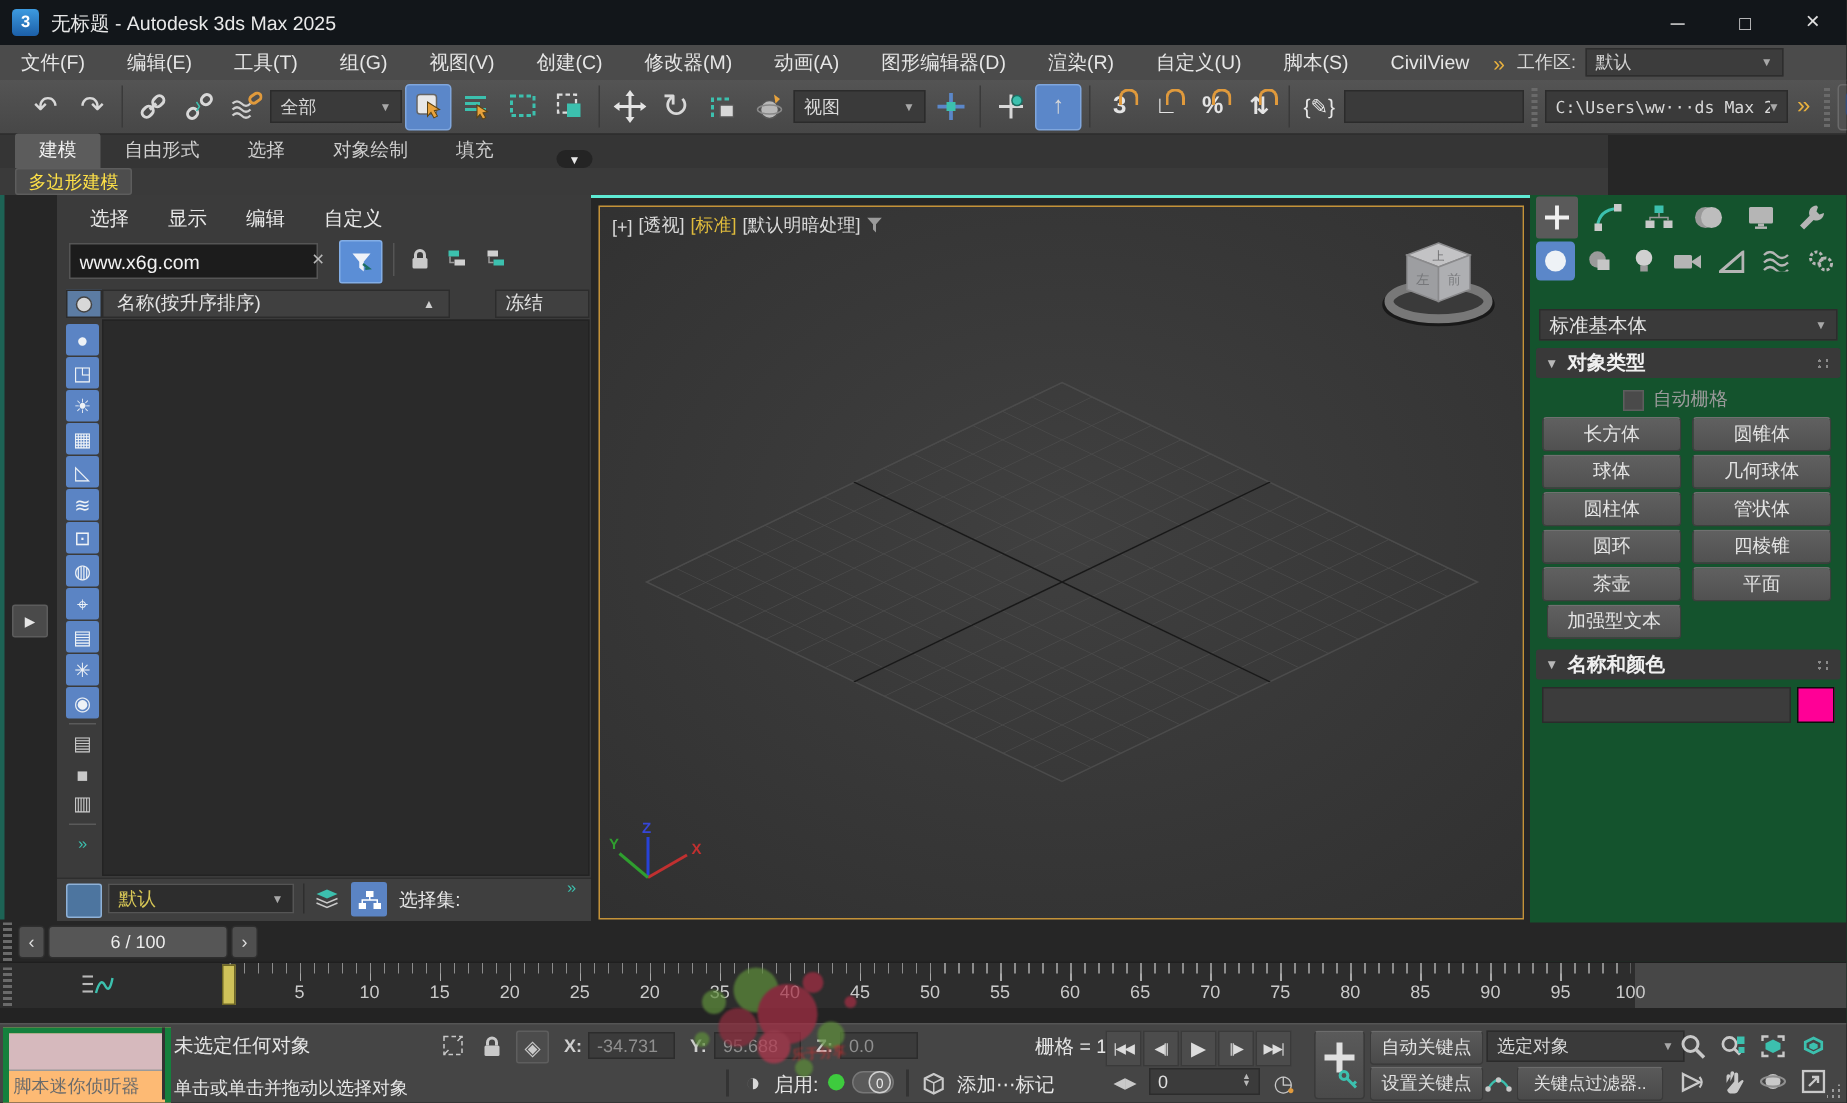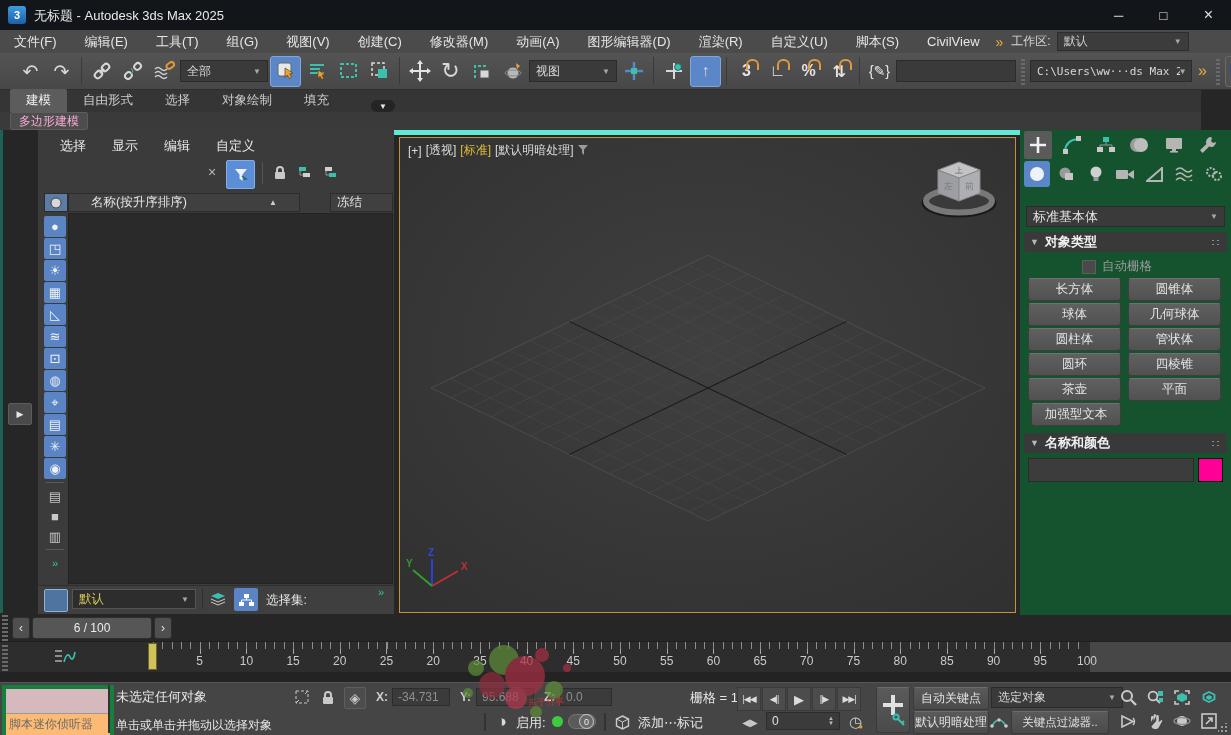--- a/index.html
+++ b/index.html
@@ -28,26 +28,26 @@
   .grip{width:6px;height:26px;background:repeating-linear-gradient(0deg,#6a6a6a 0 2px,transparent 2px 4px);margin-right:4px}
   .tbico{width:29px;height:29px;display:flex;align-items:center;justify-content:center;color:#d8d8d8;font-size:19px;flex:none}
   .tbico.act{background:#5b87c9;border-radius:3px;border:1px solid #7fa6dd}
   .tbsep{width:1px;height:28px;background:#3a3a3a;margin:0 3px;flex:none}
   .dd{background:#3a3a3a;border:1px solid #2b2b2b;color:#d8d8d8;display:flex;align-items:center;padding:0 6px;font-size:12px;height:20px;flex:none}
   .snapwrap{position:relative;width:29px;height:29px;flex:none;display:flex;align-items:center;justify-content:center;color:#e4e4e4;font-size:16px;font-weight:bold}
   .horseshoe{position:absolute;top:2px;right:2px;width:9px;height:9px;border:2px solid #e09a3c;border-bottom:none;border-radius:6px 6px 0 0}
   .tbfield{height:20px;background:#3a3a3a;border:1px solid #2b2b2b;flex:none}
   .chev{color:#e8b13f;font-size:16px;padding:0 4px;flex:none}
   
-  #ribbon{left:0;top:90px;width:1201px;height:40px;background:#353535;border-bottom:5px solid #5eead4}
+  #ribbon{left:0;top:90px;width:1072px;height:40px;background:#353535;border-bottom:2px solid #5eead4}
   #ribbontabs{display:flex;align-items:flex-end;height:22px;padding-left:10px;gap:0}
   .rtab{font-size:12.5px;color:#cfcfcf;padding:3px 16px}
   .rtab.on{background:#5c5c5c;color:#f2f2f2;border-radius:2px 2px 0 0}
   #ribbonrow2{height:18px;background:#3a3a3a;display:flex;align-items:center;padding-left:10px}
-  .rpanelbtn{background:#4d4d4d;border:1px solid #5d5d5d;border-radius:2px;font-size:12px;color:#f9a8d4;padding:0 8px;height:16px;display:flex;align-items:center}
+  .rpanelbtn{background:#4d4d4d;border:1px solid #5d5d5d;border-radius:2px;font-size:12px;color:#fde047;padding:0 8px;height:16px;display:flex;align-items:center}
   .ribdd{width:24px;height:12px;background:#242424;border-radius:7px;color:#e8e8e8;font-size:8px;display:flex;align-items:center;justify-content:center;margin-left:26px}
   
   #leftstrip{left:0;top:130px;width:38px;height:483px;background:#262626}
   #accentline{left:0;top:130px;width:3px;height:483px;background:#1d6355}
   #vptabbtn{left:8px;top:403px;width:22px;height:20px;background:#4a4a4a;border:1px solid #5c5c5c;border-radius:2px;
             color:#e6e6e6;font-size:9px;display:flex;align-items:center;justify-content:center}
   #explorer{left:38px;top:130px;width:356px;height:483px;background:#3b3b3b}
   .expmenu{font-size:13px;color:#e8e8e8;margin-right:26px}
   #expsearch{left:8px;top:32px;width:152px;height:22px;background:#1c1c1c;border:1px solid #555;color:#f2f2f2;
              font-size:13px;padding:0 6px}
@@ -342,20 +342,21 @@
 <div id="accentline" class="abs"></div>
 <div id="vptabbtn" class="abs">▶</div>
 
 <div id="explorer" class="abs">
   <div class="abs flex" style="left:22px;top:4px;height:24px">
     <span class="expmenu">选择</span>
     <span class="expmenu">显示</span>
     <span class="expmenu">编辑</span>
     <span class="expmenu">自定义</span>
   </div>
+  <input id="expsearch" class="abs" value="www.x6g.com" style="">
   <span id="expclear" class="abs">×</span>
   <div id="filterbtn" class="abs">
     <svg width="16" height="16">
         <path d="M2 2h12l-4.5 5.5V14l-3-2.5V7.5Z" fill="#eef2f8"></path>
         <path d="M9 9l4 3-2.5.3" fill="none" stroke="#1b6e62" stroke-width="1.5"></path>
       </svg>
   </div>
   <div class="abs" style="left:224px;top:32px;width:1px;height:22px;background:#555"></div>
   <div class="abs sbico" style="left:232px;top:32px">
     <svg width="14" height="15">
@@ -376,21 +377,21 @@
         <rect x="5" y="8" width="7" height="4" fill="#3cc0ae"></rect>
         <path d="M2 6v4h3" fill="none" stroke="#9a9a9a"></path>
       </svg>
   </div>
 
   <div class="hdrcell abs" style="left:6px;top:63px;width:24px;justify-content:center;background:#5c7ca3">
     <svg width="12" height="12">
         <circle cx="6" cy="6" r="5" fill="#d8d8d8" stroke="#444"></circle>
       </svg>
   </div>
-  <div class="hdrcell abs" style="left:30px;top:63px;width:232px;padding:0 22px">
+  <div class="hdrcell abs" style="left:30px;top:63px;width:232px;padding:0 9px">
     <span>名称(按升序排序)</span>
     <span style="margin-left:auto;font-size:8px;color:#cfcfcf">▲</span>
   </div>
   <div class="hdrcell abs" style="left:292px;top:63px;width:63px;padding:0 6px">
     <span>冻结</span>
   </div>
 
   <div class="abs" style="left:6px;top:85px;width:24px">
     <div class="sicol-btn">●</div>
     <div class="sicol-btn">◳</div>
@@ -732,21 +733,21 @@
     <svg width="26" height="34">
         <path d="M13 2v20M3 12h20" stroke="#e0e0e0" stroke-width="4"></path>
         <g stroke="#3cc0ae" stroke-width="2" fill="none">
           <circle cx="16" cy="24" r="2.6"></circle>
           <line x1="18" y1="26" x2="24" y2="32"></line>
           <line x1="22" y1="30" x2="24" y2="28"></line>
         </g>
       </svg>
   </div>
   <div class="skbtn abs" style="left:913px;top:4px;width:74px;height:21px">自动关键点</div>
-  <div class="skbtn abs" style="left:913px;top:28px;width:74px;height:21px">默认明暗处理</div>
+  <div class="skbtn abs" style="left:913px;top:28px;width:74px;height:21px">设置关键点</div>
   <div class="dd abs" style="left:991px;top:4px;width:118px;height:19px">
     <span>选定对象</span>
       <span class="ddarrow">▼</span>
   </div>
   <div class="abs sbico" style="left:989px;top:28px">
     <svg width="18" height="16">
         <path d="M2 13Q9 1 16 13" fill="none" stroke="#3cc0ae" stroke-width="1.6"></path>
         <circle cx="2" cy="13" r="1.8" fill="#c9c9c9"></circle>
         <circle cx="9" cy="7" r="1.8" fill="#c9c9c9"></circle>
         <circle cx="16" cy="13" r="1.8" fill="#c9c9c9"></circle>

